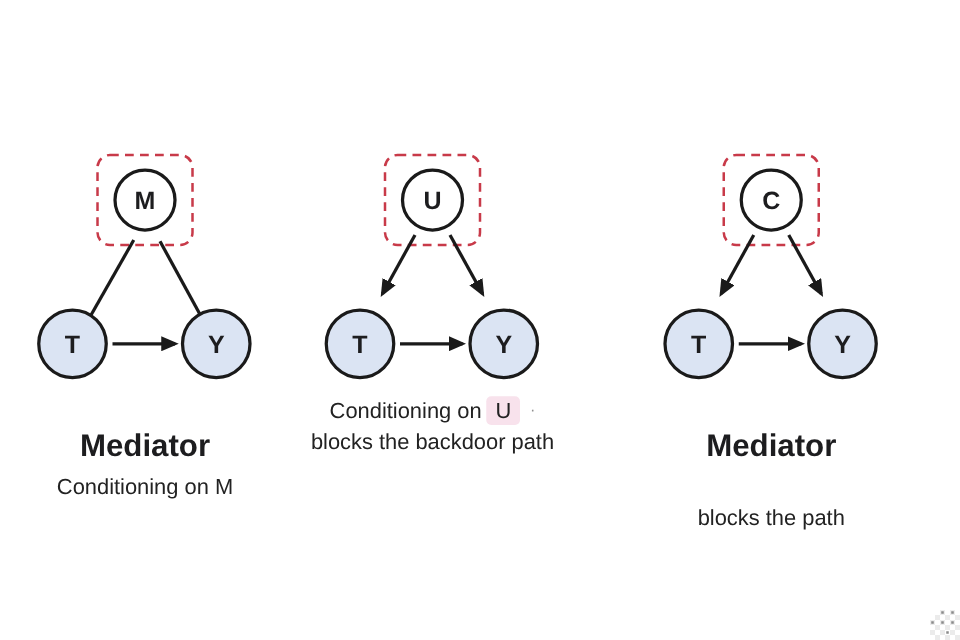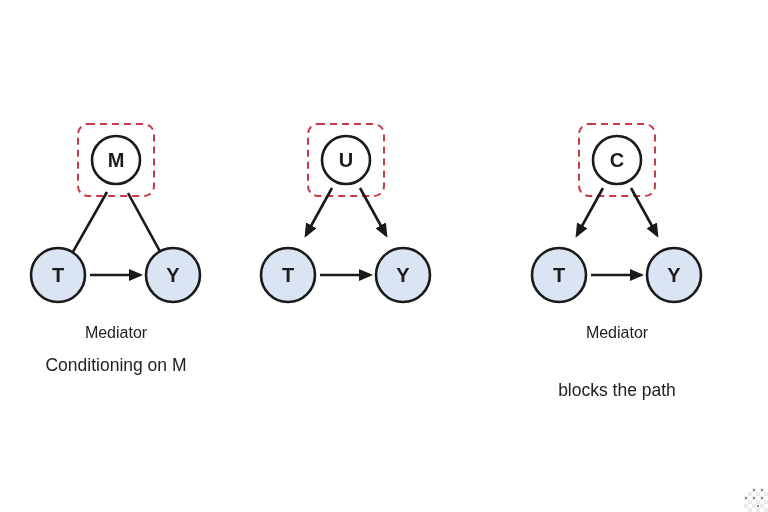--- a/index.html
+++ b/index.html
@@ -22,21 +22,21 @@
   .panel.p1{left:1px;}
   .panel.p2{left:231px;}
   .panel.p3{left:502px;}
   svg.dag{display:block;margin:0 auto;overflow:visible;}
   .dashed-box{fill:none;stroke:var(--box_red);stroke-width:2;stroke-dasharray:7 5;}
   .edge{stroke:var(--node_stroke);stroke-width:2.6;fill:none;}
   .node{stroke:var(--node_stroke);stroke-width:2.6;}
   .node.top{fill:#ffffff;}
   .node.bottom{fill:var(--node_fill);}
   .nlabel{font:700 20px "Liberation Sans", sans-serif;fill:var(--ink);text-anchor:middle;}
-  .title{margin:4px 0 6px 0;font-size:16px;font-weight:400;line-height:28px;color:var(--ink);}
+  .title{margin:28px 0 6px 0;font-size:25px;font-weight:700;line-height:28px;color:var(--ink);}
   .caption{margin:0;font-size:17.5px;line-height:25px;color:#222;}
   .hl{background:var(--highlight_bg);border-radius:4px;padding:1px 7px 2px 7px;margin:0 2px 0 4px;}
   .dot{color:var(--dot_gray);font-size:13px;margin-left:6px;vertical-align:2px;}
   .watermark{position:absolute;right:0;bottom:0;width:26px;height:26px;}
 </style>
 </head>
 <body>
 
 <svg width="0" height="0" style="position:absolute" aria-hidden="true">
   <defs>
@@ -69,20 +69,21 @@
     <line class="edge" x1="101" y1="73" x2="75" y2="120" marker-end="url(#ah)"></line>
     <line class="edge" x1="129" y1="73" x2="155" y2="120" marker-end="url(#ah)"></line>
     <line class="edge" x1="89" y1="160" x2="139" y2="160" marker-end="url(#ah)"></line>
     <circle class="node top" cx="115" cy="45" r="24"></circle>
     <text class="nlabel" x="115" y="52">U</text>
     <circle class="node bottom" cx="57" cy="160" r="27"></circle>
     <text class="nlabel" x="57" y="167">T</text>
     <circle class="node bottom" cx="172" cy="160" r="27"></circle>
     <text class="nlabel" x="172" y="167">Y</text>
   </svg>
+  <p class="caption"><span>Conditioning on</span><span class="hl">U</span><span class="dot">·</span><br><span>blocks the backdoor path</span></p>
 </section>
 
 <section class="panel p3">
   <svg class="dag" width="230" height="200" viewBox="0 0 230 200">
     <rect class="dashed-box" x="77" y="9" width="76" height="72" rx="10"></rect>
     <line class="edge" x1="101" y1="73" x2="75" y2="120" marker-end="url(#ah)"></line>
     <line class="edge" x1="129" y1="73" x2="155" y2="120" marker-end="url(#ah)"></line>
     <line class="edge" x1="89" y1="160" x2="139" y2="160" marker-end="url(#ah)"></line>
     <circle class="node top" cx="115" cy="45" r="24"></circle>
     <text class="nlabel" x="115" y="52">C</text>

